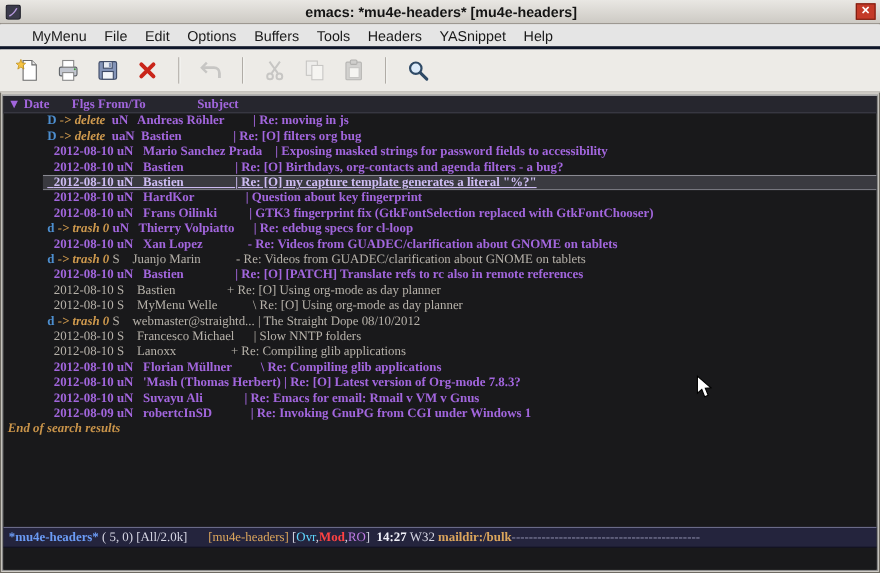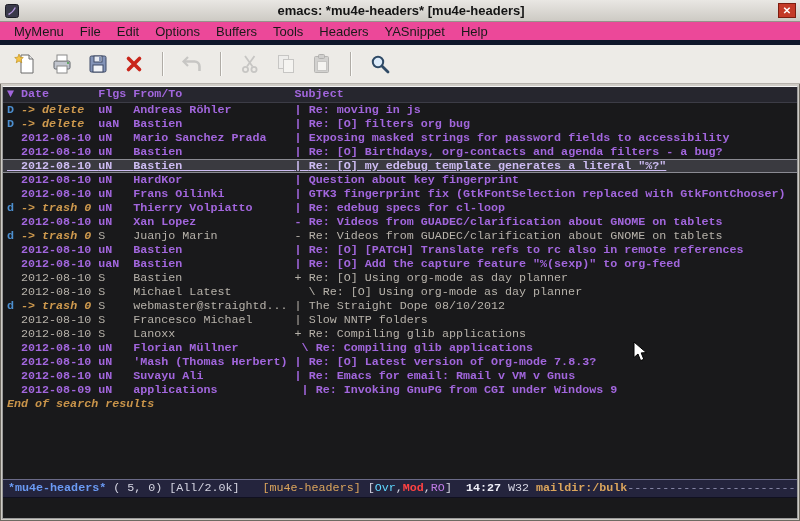--- a/index.html
+++ b/index.html
@@ -24,52 +24,52 @@
   .close-btn {
     width:18px; height:15px; margin-right:4px; flex:0 0 auto;
     background:#c43a28; border:1px solid #7c1d10;
     color:#fff; font-size:10px; font-weight:bold;
     line-height:13px; text-align:center; cursor:default;
   }
 
   
   .menubar {
     height:23px; flex:0 0 23px;
-    background:#ec4899; border-bottom:5px solid #0f172a;
-    display:flex; align-items:center; padding-left:6px;
+    background:#e5e5e5; border-bottom:3px solid #0f172a;
+    display:flex; align-items:center; padding-left:21px;
   }
   .menu-item { font-size:13px; color:#1a1a1a; padding:3px 8px; cursor:default; }
 
   
   .toolbar {
     height:39px; flex:0 0 39px;
     background:#edebe7; border-bottom:1px solid #b6b2ac;
     display:flex; align-items:center; padding-left:8px;
   }
   .tool-btn { width:36px; height:32px; display:flex; align-items:center; justify-content:center; }
   .tool-btn.disabled { opacity:.45; filter:grayscale(1); }
   .tool-sep { width:0; height:24px; border-left:1px solid #b0aca6; border-right:1px solid #fbfbf9; margin:0 10px; }
 
   
   .emacs-frame {
     flex:1; margin:2px;
     border:1px solid #9a9a9a; border-top-color:#f4f4f4;
     background:#19191b;
     display:flex; flex-direction:column; overflow:hidden;
-    font-family:Liberation Mono, monospace;
+    font-family:Liberation Serif, serif;
     font-size:11.7px;
   }
   .header-line {
     flex:0 0 16px; height:16px; line-height:15px;
     padding-left:4px; white-space:pre; overflow:hidden;
     background:#26262e; color:#a266dd; font-weight:bold;
     border-bottom:1px solid #3c3c46;
   }
   .msg-list { flex:1; overflow:hidden; }
-  .row { height:14px; line-height:14px; white-space:pre; padding-left:4px; cursor:default; }
+  .row { height:14px; line-height:14px; white-space:pre; padding-left:4px; cursor:default;margin-left:36px; }
   .face-unread { color:#a266dd; font-weight:bold; }
   .face-read   { color:#b7b2aa; font-weight:normal; }
   .mark-char   { color:#4d8fd0; font-weight:bold; }
   .mark-target { color:#cf9a4e; font-style:italic; font-weight:bold; }
   .row.current {
     background:#3a3a40;
     box-shadow: inset 0 1px 0 #8a8a92, inset 0 -1px 0 #8a8a92;
   }
   .row.current span { color:#cdbcf2; text-decoration:underline; }
   .end-results {
@@ -191,37 +191,36 @@
       </div>
     </div>
 
   <div class="emacs-frame">
     <div class="header-line">▼ Date       Flgs From/To                Subject</div>
     <div class="msg-list">
         <div class="row face-unread"><span class="mark-char">D </span><span class="mark-target">-&gt; delete  </span><span>uN   </span><span>Andreas Röhler         </span><span>| </span><span>Re: moving in js</span></div>
         <div class="row face-unread"><span class="mark-char">D </span><span class="mark-target">-&gt; delete  </span><span>uaN  </span><span>Bastien                </span><span>| </span><span>Re: [O] filters org bug</span></div>
         <div class="row face-unread"><span class="mark-char">  </span><span>2012-08-10 </span><span>uN   </span><span>Mario Sanchez Prada    </span><span>| </span><span>Exposing masked strings for password fields to accessibility</span></div>
         <div class="row face-unread"><span class="mark-char">  </span><span>2012-08-10 </span><span>uN   </span><span>Bastien                </span><span>| </span><span>Re: [O] Birthdays, org-contacts and agenda filters - a bug?</span></div>
-        <div class="row face-unread current"><span class="mark-char">  </span><span>2012-08-10 </span><span>uN   </span><span>Bastien                </span><span>| </span><span>Re: [O] my edebug template generates a literal "%?"</span></div>
+        <div class="row face-unread current"><span class="mark-char">  </span><span>2012-08-10 </span><span>uN   </span><span>Bastien                </span><span>| </span><span>Re: [O] my capture template generates a literal "%?"</span></div>
         <div class="row face-unread"><span class="mark-char">  </span><span>2012-08-10 </span><span>uN   </span><span>HardKor                </span><span>| </span><span>Question about key fingerprint</span></div>
         <div class="row face-unread"><span class="mark-char">  </span><span>2012-08-10 </span><span>uN   </span><span>Frans Oilinki          </span><span>| </span><span>GTK3 fingerprint fix (GtkFontSelection replaced with GtkFontChooser)</span></div>
         <div class="row face-unread"><span class="mark-char">d </span><span class="mark-target">-&gt; trash 0 </span><span>uN   </span><span>Thierry Volpiatto      </span><span>| </span><span>Re: edebug specs for cl-loop</span></div>
         <div class="row face-unread"><span class="mark-char">  </span><span>2012-08-10 </span><span>uN   </span><span>Xan Lopez              </span><span>- </span><span>Re: Videos from GUADEC/clarification about GNOME on tablets</span></div>
         <div class="row face-read"><span class="mark-char">d </span><span class="mark-target">-&gt; trash 0 </span><span>S    </span><span>Juanjo Marin           </span><span>- </span><span>Re: Videos from GUADEC/clarification about GNOME on tablets</span></div>
         <div class="row face-unread"><span class="mark-char">  </span><span>2012-08-10 </span><span>uN   </span><span>Bastien                </span><span>| </span><span>Re: [O] [PATCH] Translate refs to rc also in remote references</span></div>
-        <div class="row face-unread"><span class="mark-char">  </span><span>2012-08-10 </span><span>uaN  </span><span>Bastien                </span><span>| </span><span>Re: [O] Add the capture feature "%(sexp)" to org-feed</span></div>
         <div class="row face-read"><span class="mark-char">  </span><span>2012-08-10 </span><span>S    </span><span>Bastien                </span><span>+ </span><span>Re: [O] Using org-mode as day planner</span></div>
-        <div class="row face-read"><span class="mark-char">  </span><span>2012-08-10 </span><span>S    </span><span>Michael Latest          </span><span> \ </span><span>Re: [O] Using org-mode as day planner</span></div>
+        <div class="row face-read"><span class="mark-char">  </span><span>2012-08-10 </span><span>S    </span><span>MyMenu Welle          </span><span> \ </span><span>Re: [O] Using org-mode as day planner</span></div>
         <div class="row face-read"><span class="mark-char">d </span><span class="mark-target">-&gt; trash 0 </span><span>S    </span><span>webmaster@straightd... </span><span>| </span><span>The Straight Dope 08/10/2012</span></div>
         <div class="row face-read"><span class="mark-char">  </span><span>2012-08-10 </span><span>S    </span><span>Francesco Michael      </span><span>| </span><span>Slow NNTP folders</span></div>
         <div class="row face-read"><span class="mark-char">  </span><span>2012-08-10 </span><span>S    </span><span>Lanoxx                 </span><span>+ </span><span>Re: Compiling glib applications</span></div>
         <div class="row face-unread"><span class="mark-char">  </span><span>2012-08-10 </span><span>uN   </span><span>Florian Müllner        </span><span> \ </span><span>Re: Compiling glib applications</span></div>
         <div class="row face-unread"><span class="mark-char">  </span><span>2012-08-10 </span><span>uN   </span><span>'Mash (Thomas Herbert) </span><span>| </span><span>Re: [O] Latest version of Org-mode 7.8.3?</span></div>
         <div class="row face-unread"><span class="mark-char">  </span><span>2012-08-10 </span><span>uN   </span><span>Suvayu Ali             </span><span>| </span><span>Re: Emacs for email: Rmail v VM v Gnus</span></div>
-        <div class="row face-unread"><span class="mark-char">  </span><span>2012-08-09 </span><span>uN   </span><span>applications            </span><span>| </span><span>Re: Invoking GnuPG from CGI under Windows 9</span></div>
+        <div class="row face-unread"><span class="mark-char">  </span><span>2012-08-09 </span><span>uN   </span><span>robertcInSD            </span><span>| </span><span>Re: Invoking GnuPG from CGI under Windows 1</span></div>
         <div class="end-results">End of search results</div>
       </div>
     <div class="modeline"><span class="ml-buffer">*mu4e-headers*</span><span class="ml-plain"> ( 5, 0) </span><span class="ml-plain">[All/2.0k] </span><span class="ml-mode">[mu4e-headers] </span><span class="ml-plain">[</span><span class="ml-ovr">Ovr</span><span class="ml-plain">,</span><span class="ml-mod">Mod</span><span class="ml-plain">,</span><span class="ml-ro">RO</span><span class="ml-plain">]  </span><span class="ml-time">14:27 </span><span class="ml-plain">W32 </span><span class="ml-path">maildir:/bulk</span><span class="ml-dashes">--------------------------------------------</span></div>
     <div class="echo-area"></div>
   </div>
 
 </div>
 
 <svg class="mouse-cursor" width="15" height="22" viewBox="0 0 15 22">
   <path d="M1 1 L1 16.5 L5 13 L7.6 19.6 L10.8 18.3 L8.2 11.9 L13.3 11.6 Z" fill="#ffffff" stroke="#000000" stroke-width="1"></path>

